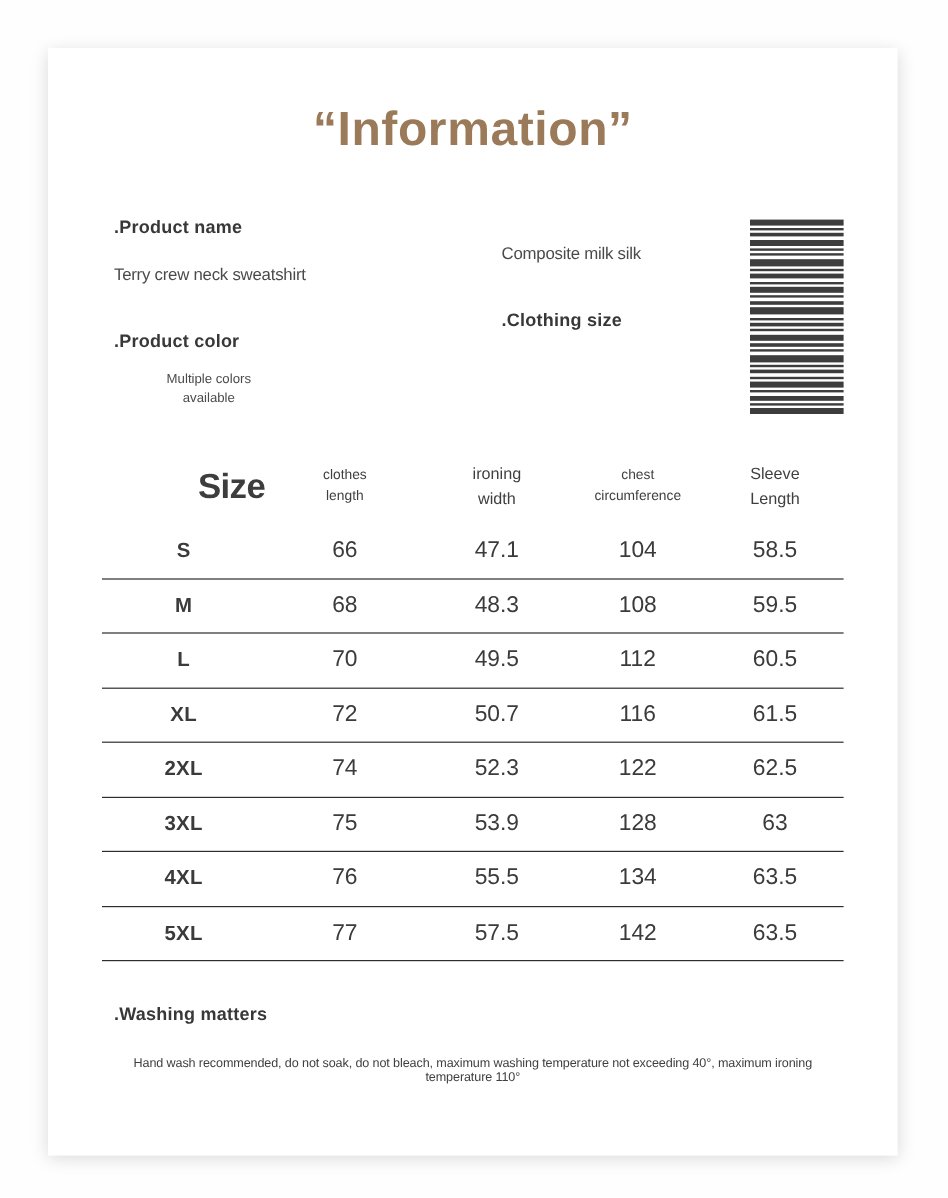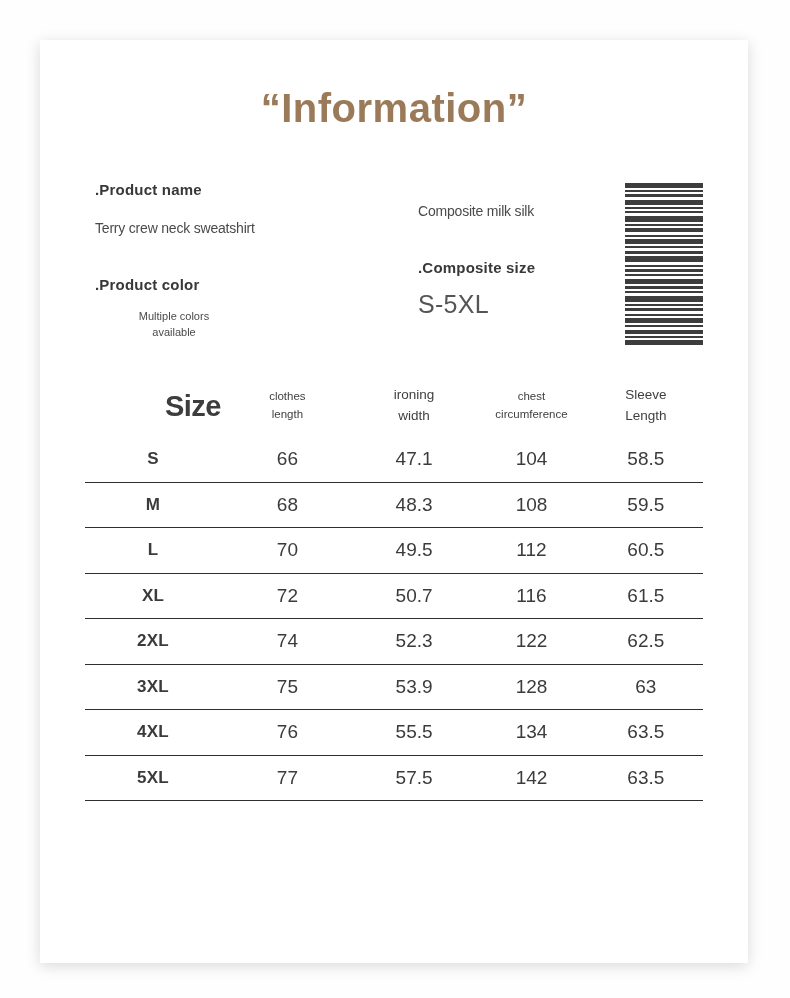--- a/index.html
+++ b/index.html
@@ -111,22 +111,21 @@
             <span style="display:block">available</span>
           </div>
         </div>
       </div>
 
       <div class="info-col">
         <div class="info-block">
           <div class="info-value">Composite milk silk</div>
         </div>
         <div class="info-block block-2">
-          <div class="info-label">.Composite size</div>
-          <div class="size-value">S-5XL</div>
+          <div class="info-label">.Clothing size</div>
         </div>
       </div>
 
       <div class="barcode">
           <div class="bar" style="height: 5px; margin-bottom: 2px;"></div>
           <div class="bar" style="height: 2px; margin-bottom: 2px;"></div>
           <div class="bar" style="height: 3px; margin-bottom: 3px;"></div>
           <div class="bar" style="height: 5px; margin-bottom: 2px;"></div>
           <div class="bar" style="height: 2px; margin-bottom: 2px;"></div>
           <div class="bar" style="height: 2px; margin-bottom: 3px;"></div>
@@ -228,15 +227,19 @@
       </div>
       <div class="trow">
         <div class="tcell size-cell">5XL</div>
         <div class="tcell">77</div>
         <div class="tcell">57.5</div>
         <div class="tcell">142</div>
         <div class="tcell">63.5</div>
       </div>
     </div>
 
+    <div class="washing">
+      <div class="info-label">.Washing matters</div>
+      <div class="washing-text">Hand wash recommended, do not soak, do not bleach, maximum washing temperature not exceeding 40°, maximum ironing temperature 110°</div>
+    </div>
 
   </div>
 </div>
 
 </body></html>

